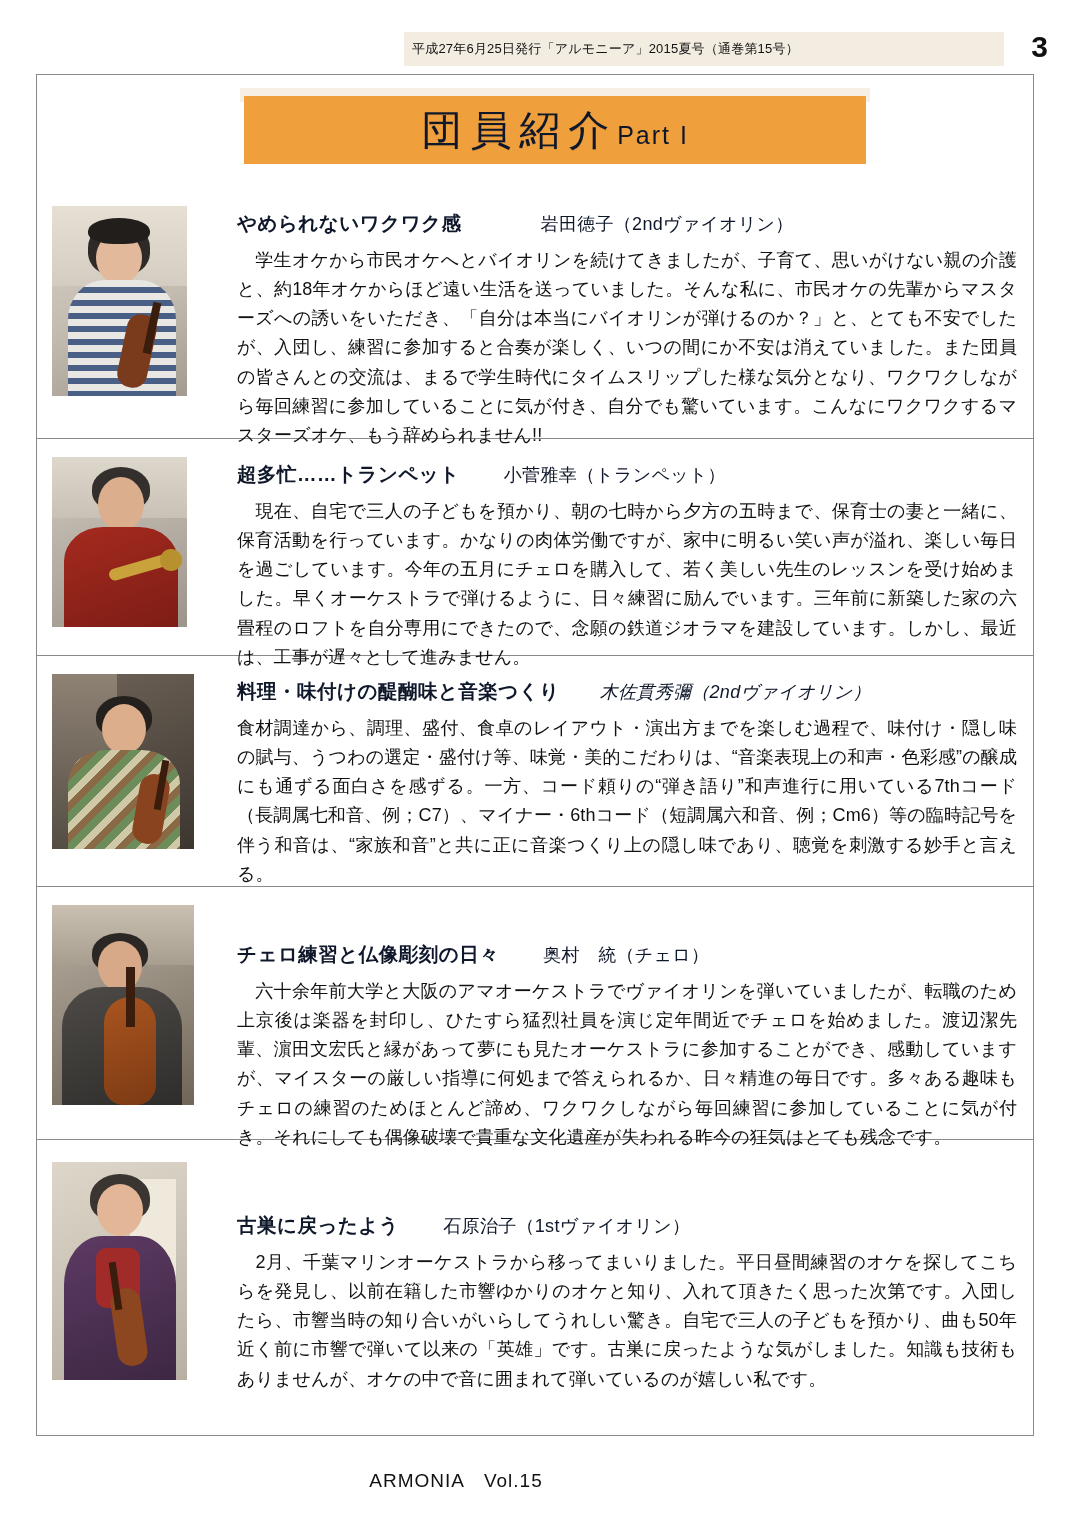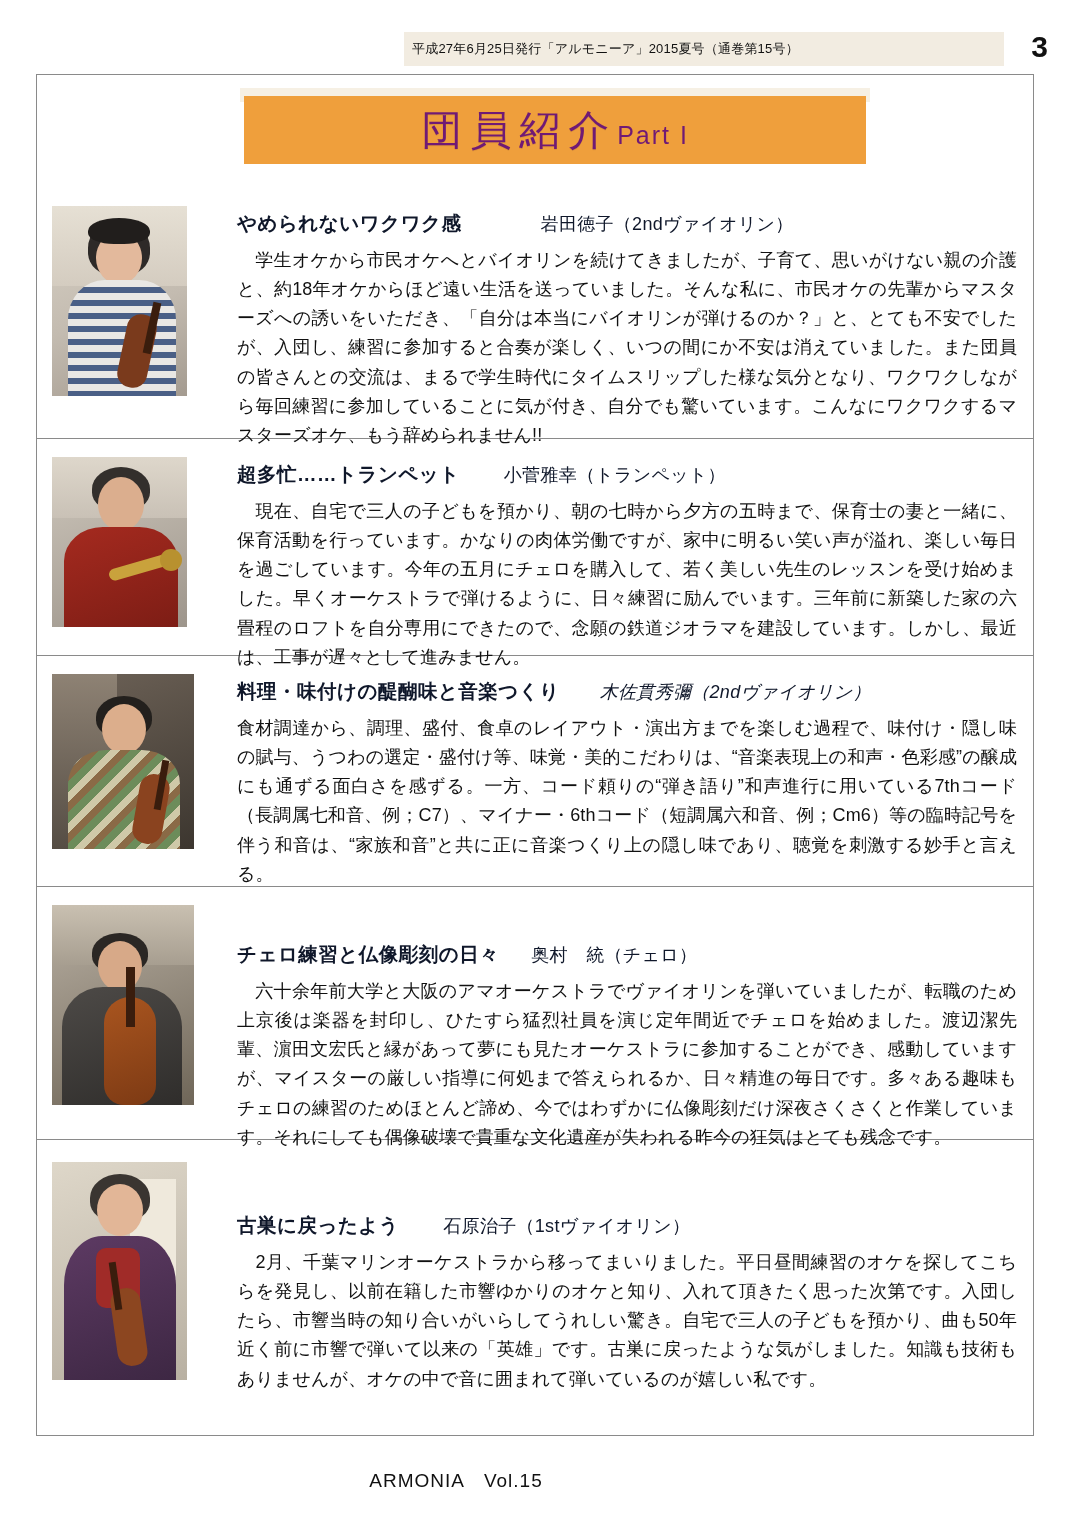--- a/index.html
+++ b/index.html
@@ -78,21 +78,21 @@
     width: 622px;
     height: 68px;
     background: #ef9f3c;
     display: flex;
     align-items: center;
     justify-content: center;
   }
   .banner-inner {
     display: flex;
     align-items: baseline;
-    color: #701a75;
+    color: #0f172a;
   }
   .banner-title {
     font-size: 41px;
     letter-spacing: 8px;
     font-weight: normal;
     text-shadow: 0 1px 0 rgba(0,0,0,0.07);
   }
   .banner-sub {
     font-size: 25px;
     letter-spacing: 2px;
@@ -258,23 +258,23 @@
         <div class="ph-hair" style="left:40px;top:28px;width:56px;height:40px;background:#2b2724;"></div>
         <div class="ph-head" style="left:46px;top:36px;width:44px;height:50px;background:#d7a988;"></div>
         <div class="ph-body" style="left:10px;top:82px;width:120px;height:118px;background:linear-gradient(160deg,#4d4a47,#2f2d2b);"></div>
         <div class="ph-instr" style="left:52px;top:92px;width:52px;height:108px;background:linear-gradient(160deg,#a9551f,#7d3a14);border-radius:26px 26px 20px 20px;"></div>
         <div class="ph-instr" style="left:74px;top:62px;width:9px;height:60px;background:#3a1d0d;"></div>
       </div>
     </div>
     <div class="body-col" style="left:200px; top:54px; width:780px;">
       <div class="art-title">
         <span>チェロ練習と仏像彫刻の日々</span>
-        <span class="art-byline" style="margin-left:32px;">奥村　統（チェロ）</span>
-      </div>
-      <div class="art-text">　六十余年前大学と大阪のアマオーケストラでヴァイオリンを弾いていましたが、転職のため上京後は楽器を封印し、ひたすら猛烈社員を演じ定年間近でチェロを始めました。渡辺潔先輩、濵田文宏氏と縁があって夢にも見たオーケストラに参加することができ、感動していますが、マイスターの厳しい指導に何処まで答えられるか、日々精進の毎日です。多々ある趣味もチェロの練習のためほとんど諦め、今ではわずかに仏像彫刻だけ深夜さくさくと作業しています。それにしても偶像破壊で貴重な文化遺産が失われる昨今の狂気はとても残念です。</div>
+        <span class="art-byline" style="margin-left:44px;">奥村　統（チェロ）</span>
+      </div>
+      <div class="art-text">　六十余年前大学と大阪のアマオーケストラでヴァイオリンを弾いていましたが、転職のため上京後は楽器を封印し、ひたすら猛烈社員を演じ定年間近でチェロを始めました。渡辺潔先輩、濵田文宏氏と縁があって夢にも見たオーケストラに参加することができ、感動していますが、マイスターの厳しい指導に何処まで答えられるか、日々精進の毎日です。多々ある趣味もチェロの練習のためほとんど諦め、ワクワクしながら毎回練習に参加していることに気が付き。それにしても偶像破壊で貴重な文化遺産が失われる昨今の狂気はとても残念です。</div>
     </div>
   </div>
 
   <div class="section sec5">
     <div class="photo" style="left:15px; top:22px; width:135px; height:218px; background:#cdc7ba;">
       <div class="photo-inner">
         <div class="ph-bg" style="background:linear-gradient(160deg,#ded7c9,#b8b0a2);"></div>
         <div class="ph-bg" style="left:58%;top:8%;width:34%;height:46%;background:#efe9dc;"></div>
         <div class="ph-hair" style="left:38px;top:12px;width:60px;height:48px;background:#3a3531;"></div>
         <div class="ph-head" style="left:45px;top:22px;width:46px;height:52px;background:#e2b697;"></div>

